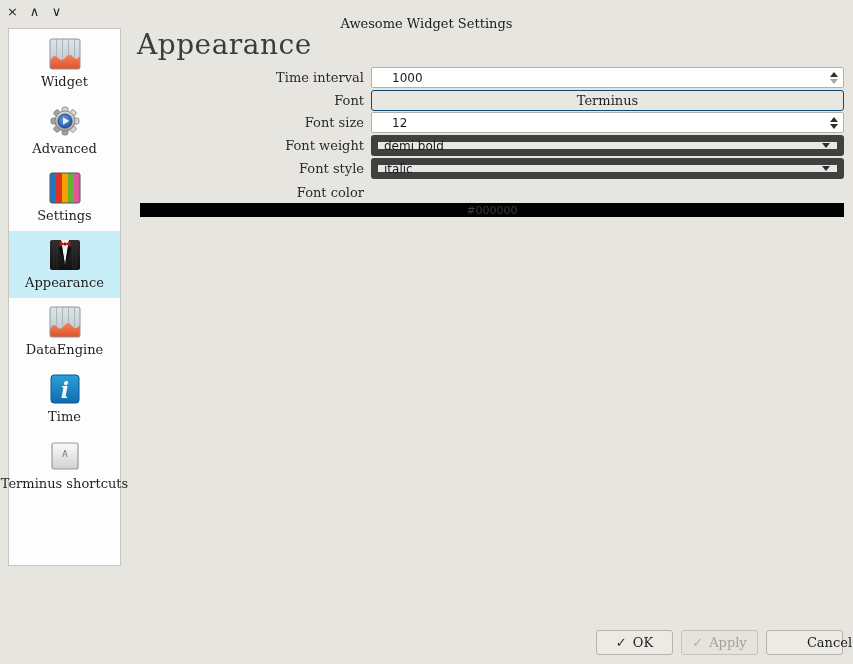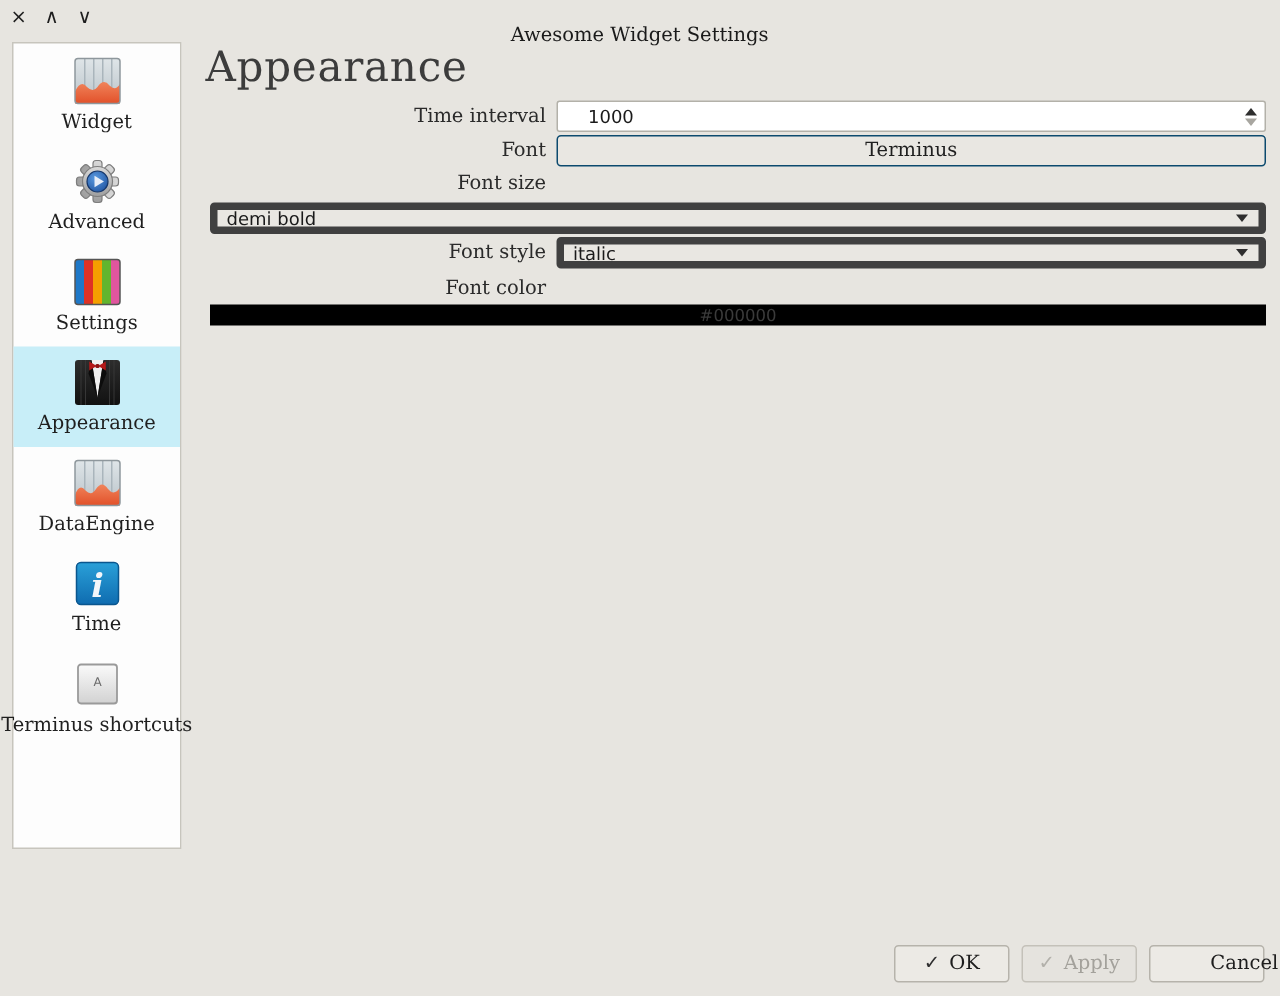--- a/index.html
+++ b/index.html
@@ -66,21 +66,21 @@
   .arrow-down.dim { border-top-color: #a8a6a0; }
 
   .btn-field {
     width: 100%; height: 100%; background: #e9e7e2;
     border: 1px solid #0c4a6e; border-radius: 3px;
     display: flex; align-items: center; justify-content: center;
     font-size: 13px; color: #1f1f1f; cursor: default;
   }
   .dropdown {
     width: 100%; height: 100%; background: #e9e7e2;
-    border: 5px solid #404040; border-radius: 3px;
+    border: 7px solid #404040; border-radius: 3px;
     display: flex; align-items: center; padding-left: 6px;
     font-family: "DejaVu Sans", "Liberation Sans", sans-serif; font-size: 12px; color: #1a1a1a;
     cursor: default;
   }
   .dd-arrow {
     margin-left: auto; margin-right: 7px; width: 0; height: 0;
     border-left: 4px solid transparent; border-right: 4px solid transparent;
     border-top: 5px solid #2e2e2e;
   }
   .color-field {
@@ -283,23 +283,33 @@
   <div class="row-label">Font</div>
   <div class="field">
     <div class="btn-field">
       <span>Terminus</span>
     </div>
   </div>
 </div>
 
 <div class="row row-2">
   <div class="row-label">Font size</div>
+  <div class="field">
+    <div class="spinbox">
+      <span>12</span>
+      <span class="spinner">
+        <span class="arrow-up"></span>
+        <span class="arrow-down"></span>
+      </span>
+    </div>
+  </div>
 </div>
 
 <div class="row row-3">
+  <div class="row-label">Font weight</div>
   <div class="field">
     <div class="dropdown">
       <span>demi bold</span>
       <span class="dd-arrow"></span>
     </div>
   </div>
 </div>
 
 <div class="row row-4">
   <div class="row-label">Font style</div>

